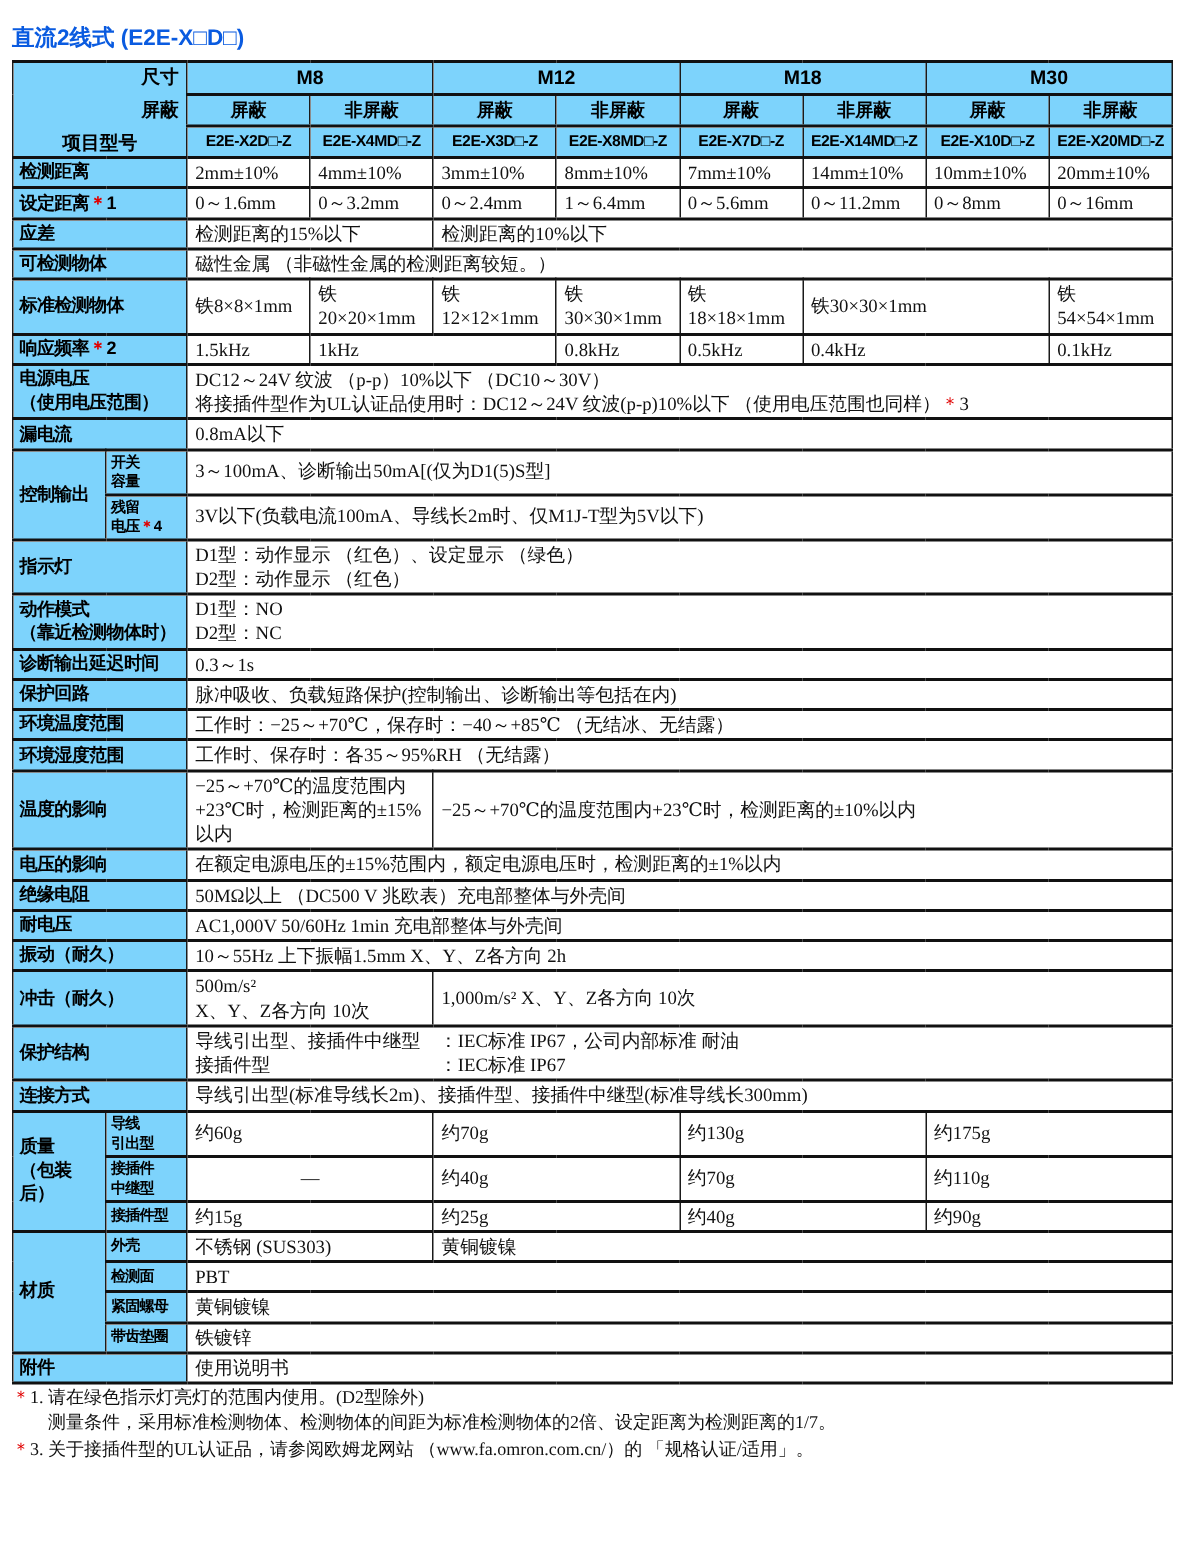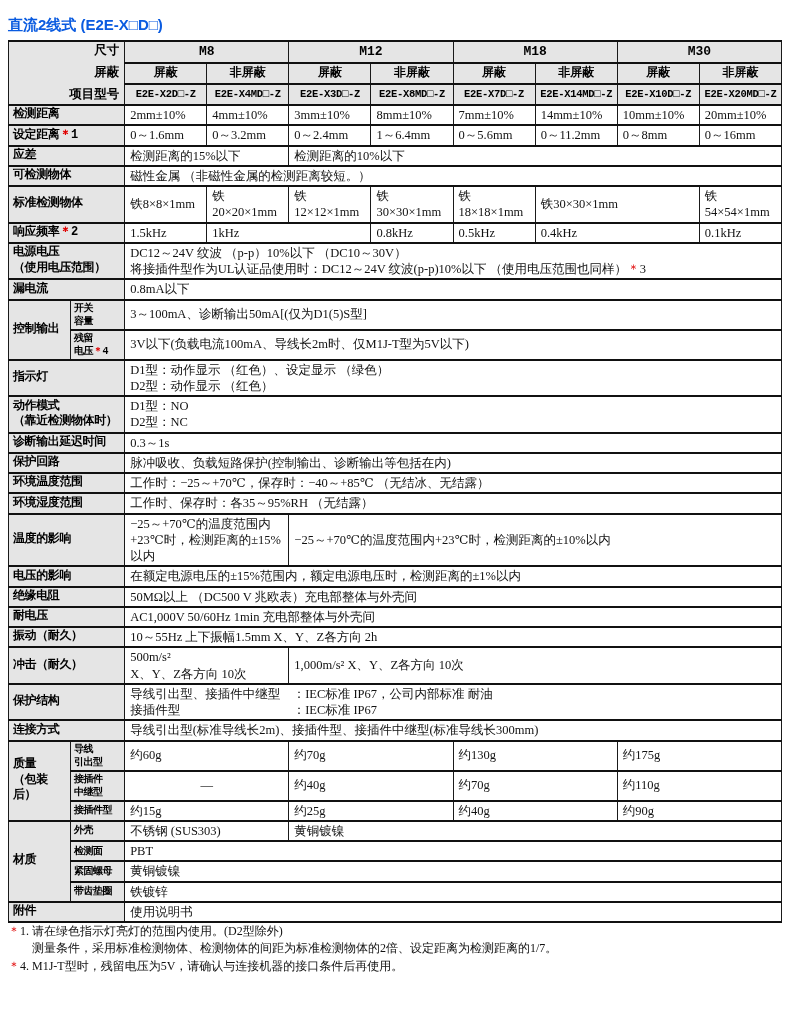--- a/index.html
+++ b/index.html
@@ -4,32 +4,32 @@
 <style>
   html,body{margin:0;padding:0;background:#ffffff;}
   .page{width:790px;box-sizing:border-box;padding:16px 6px 6px 8px;}
   .title{font-family:"Liberation Sans","DejaVu Sans",sans-serif;font-size:15px;font-weight:bold;
          color:#0a5be0;margin:0 0 5px 0;}
   table.spec{border-collapse:collapse;table-layout:fixed;width:774px;}
   .spec td{border:1px solid #1a1a1a;border-top:2px solid #111;border-bottom:2px solid #111;
            padding:1px 5px;font-size:12.5px;line-height:1.3;vertical-align:middle;
            white-space:pre-line;color:#111;
            font-family:"Liberation Serif","DejaVu Serif",serif;overflow:hidden;}
-  .spec td.hd{background:#e5e5e5;font-family:Liberation Mono, monospace;
+  .spec td.hd{background:#7dd3fc;font-family:Liberation Sans, sans-serif;
               font-weight:bold;color:#000;}
   .spec td.size{text-align:center;font-size:13px;margin-top:36px;}
   .spec td.shield{text-align:center;font-size:12px;padding:1px 2px;}
   .spec td.model{text-align:center;font-size:10.5px;padding:2px 1px;letter-spacing:-0.3px;}
   .spec td.label{font-size:12px;padding:1px 2px 1px 4px;letter-spacing:-0.4px;}
   .spec td.glabel{font-size:12px;padding:1px 2px 1px 4px;letter-spacing:-0.4px;}
   .spec td.slabel{font-size:10px;padding:1px 2px 1px 3px;letter-spacing:-0.5px;}
   .corner-cell{padding:2px 4px;}
   .corner{display:flex;flex-direction:column;justify-content:space-between;height:60px;font-size:12.5px;}
   .cor-r{text-align:right;}
-  .cor-b{display:flex;justify-content:flex-end;}
+  .cor-b{display:flex;justify-content:center;}
   .center{text-align:center;}
   .star{color:#e00000;}
   .notes{margin-top:0;font-family:"Liberation Serif","DejaVu Serif",serif;
          font-size:12px;line-height:1.45;color:#111;}
   .note{white-space:pre-line;}
 </style>
 </head>
 <body>
 
 <div class="page">
@@ -255,15 +255,15 @@
         </tr>
         <tr>
           <td class="hd label" colspan="2">附件</td>
           <td class="val" colspan="8">使用说明书</td>
         </tr>
       </tbody>
   </table>
   <div class="notes" id="notes">
       <div class="note"><span class="star">＊</span>1. 请在绿色指示灯亮灯的范围内使用。(D2型除外)</div>
       <div class="note">　　测量条件，采用标准检测物体、检测物体的间距为标准检测物体的2倍、设定距离为检测距离的1/7。</div>
-      <div class="note"><span class="star">＊</span>4. M1J-T型时，残留电压为5V，请确认与连接机器的接口条件后再使用。</div>
+      <div class="note"><span class="star">＊</span>3. 关于接插件型的UL认证品，请参阅欧姆龙网站 （www.fa.omron.com.cn/）的 「规格认证/适用」。</div>
     </div>
 </div>
 
 </body></html>

